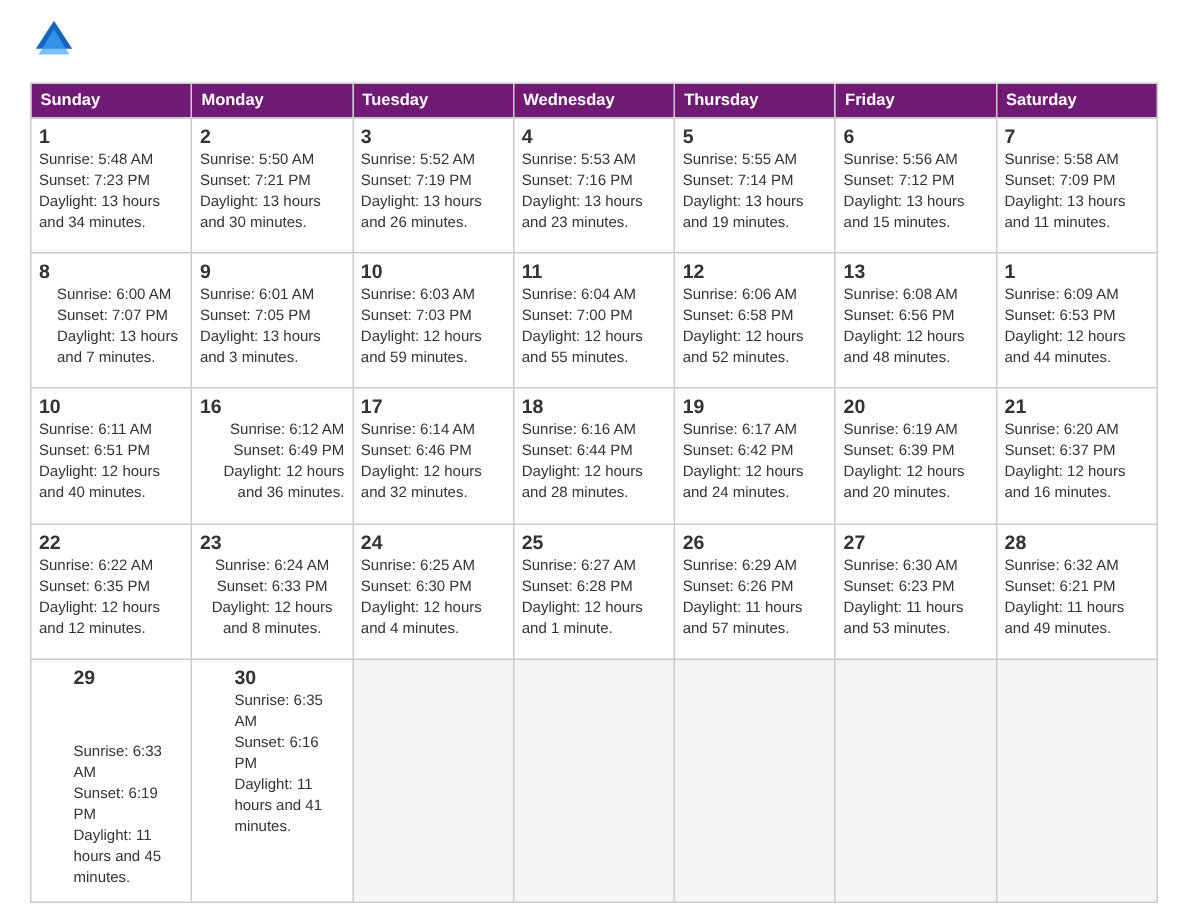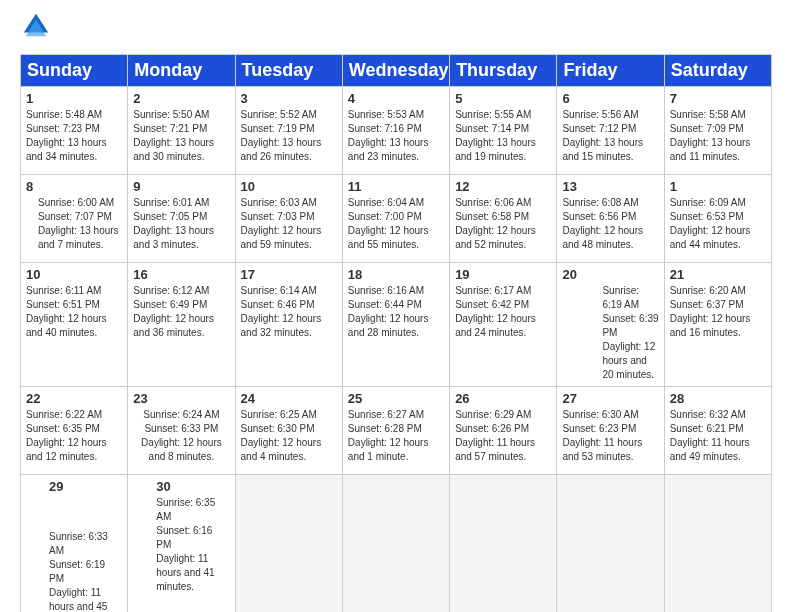--- a/index.html
+++ b/index.html
@@ -61,25 +61,25 @@
       font-size: 15px;
       color: #555;
     }
     .calendar {
       flex: 1;
       border-collapse: collapse;
       width: 100%;
       table-layout: fixed;
     }
     .calendar th {
-      background-color: #1d4ed8;
+      background-color: #701a75;
       color: #fff;
       text-align: left;
       padding: 5px 6px;
-      font-size: 18px;
+      font-size: 11px;
       font-weight: bold;
       border: 1px solid #ccc;
     }
     .calendar td {
       vertical-align: top;
       border: 1px solid #ccc;
       padding: 4px 5px;
       font-size: 9.5px;
       color: #333;
       background: #fff;
@@ -231,21 +231,21 @@
         </tr>
         <tr>
           <td>
             <span class="day-num">10</span>
             <div class="day-info" style="white-space: pre-line;">Sunrise: 6:11 AM
 Sunset: 6:51 PM
 Daylight: 12 hours and 40 minutes.</div>
           </td>
           <td>
             <span class="day-num">16</span>
-            <div class="day-info" style="white-space: pre-line;">Sunrise: 6:12 AM
+            <div class="day-info" style="white-space: pre-line; text-align: right;">Sunrise: 6:12 AM
 Sunset: 6:49 PM
 Daylight: 12 hours and 36 minutes.</div>
           </td>
           <td>
             <span class="day-num">17</span>
             <div class="day-info" style="white-space: pre-line;">Sunrise: 6:14 AM
 Sunset: 6:46 PM
 Daylight: 12 hours and 32 minutes.</div>
           </td>
           <td>
@@ -255,21 +255,21 @@
 Daylight: 12 hours and 28 minutes.</div>
           </td>
           <td>
             <span class="day-num">19</span>
             <div class="day-info" style="white-space: pre-line;">Sunrise: 6:17 AM
 Sunset: 6:42 PM
 Daylight: 12 hours and 24 minutes.</div>
           </td>
           <td>
             <span class="day-num">20</span>
-            <div class="day-info" style="white-space: pre-line; margin-left: 40px;">Sunrise: 6:19 AM
+            <div class="day-info" style="white-space: pre-line;">Sunrise: 6:19 AM
 Sunset: 6:39 PM
 Daylight: 12 hours and 20 minutes.</div>
           </td>
           <td>
             <span class="day-num">21</span>
             <div class="day-info" style="white-space: pre-line;">Sunrise: 6:20 AM
 Sunset: 6:37 PM
 Daylight: 12 hours and 16 minutes.</div>
           </td>
         </tr>

